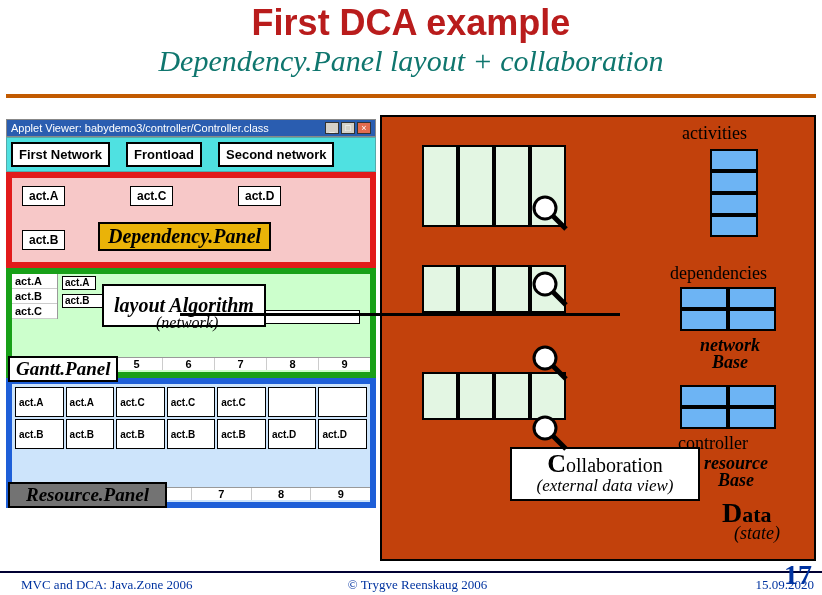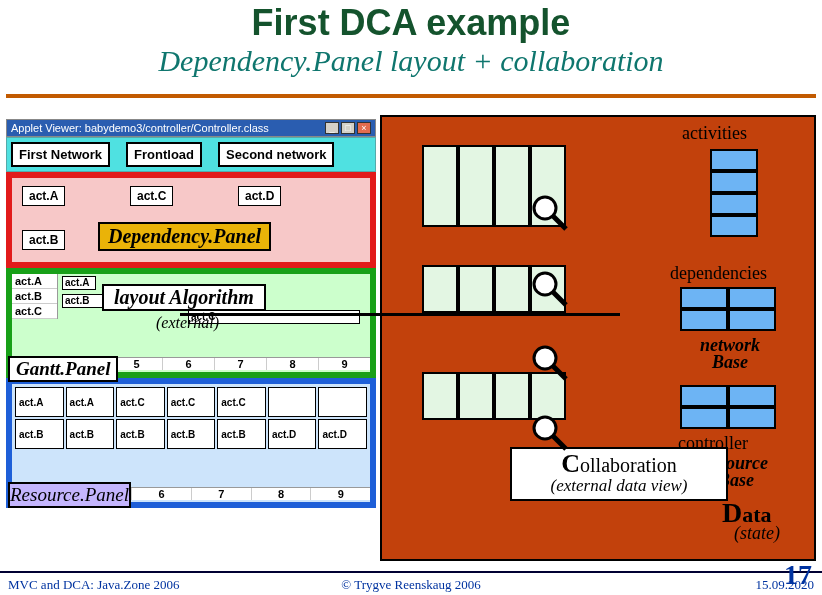--- a/index.html
+++ b/index.html
@@ -8,21 +8,21 @@
     height: 595px;
     background: #fff;
     font-family: Arial, Helvetica, sans-serif;
     position: relative;
     overflow: hidden;
   }
   .title {
     text-align: center;
     font-size: 36px;
     font-weight: bold;
-    color: #14532d;
+    color: #b91c1c;
     margin-top: 2px;
     font-family: "Comic Sans MS", cursive, sans-serif;
   }
   .subtitle {
     text-align: center;
     font-size: 30px;
     font-style: italic;
     font-family: "Times New Roman", serif;
     color: #0f766e;
     border-bottom: 4px solid #c25a00;
@@ -79,21 +79,21 @@
   .lbl-network      { left: 318px; top: 220px; font-style: italic; font-weight: bold; font-family: "Times New Roman", serif; text-align: center; line-height: 0.95;}
   .lbl-allocations  { left: 296px; top: 316px; }
   .lbl-resource     { left: 322px; top: 338px; font-style: italic; font-weight: bold; text-align:center; line-height:0.95;}
   .lbl-data         { left: 340px; top: 380px; font-size: 22px; font-weight: bold; font-family: "Times New Roman", serif;}
   .lbl-data .cap    { font-size: 28px; }
   .lbl-state        { left: 352px; top: 406px; font-style: italic; }
 
   .collab {
     position: absolute;
     left: 128px; top: 330px;
-    width: 218px; height: 54px;
+    width: 190px; height: 54px;
     background: #fff;
     border: 2px solid #000;
     text-align: center;
     font-family: "Times New Roman", serif;
     font-size: 20px;
     line-height: 1.0;
     padding-top: 2px;
   }
   .collab .cap { font-size: 26px; font-weight: bold; }
   .collab .sub { font-style: italic; font-size: 17px; }
@@ -203,21 +203,21 @@
   .gbars { position: absolute; left: 46px; top: 2px; right: 2px; }
   .gbar { position:absolute; height: 14px; background: #fff; border:1px solid #000; font-size:10px; font-weight:bold; padding: 0 2px; }
   .gA { left: 4px;   top: 0;  width: 34px; }
   .gB { left: 4px;   top: 18px; width: 120px; }
   .gC { left: 130px; top: 34px; width: 172px; }
   .layoutLbl {
     position: absolute; left: 90px; top: 10px;
     background: #fff; border: 2px solid #000;
     font-family: "Times New Roman", serif;
     font-style: italic; font-weight: bold;
-    font-size: 20px; padding: 0 10px;
+    font-size: 20px; padding: 8px 10px;
     text-align: center;
   }
   .layoutSub {
     position: absolute; left: 144px; top: 40px;
     font-style: italic; font-size: 16px;
     font-family: "Times New Roman", serif;
   }
   .axis {
     position:absolute; left:46px; bottom: 2px; right:0;
     background:#fff; font-size:11px; font-weight:bold;
@@ -227,43 +227,43 @@
 
   
   .res-panel {
     position: relative;
     background: #cde4fb;
     border: 6px solid #1e5fd8;
     height: 130px;
   }
   .res-caption {
     position: absolute; left: -4px; top: 98px;
-    background: #c4b5fd; border: 2px solid #000;
-    font-family: "Times New Roman", serif;
-    font-style: italic; font-weight: normal;
-    font-size: 19px; padding: 0 0;
+    background: #737373; border: 2px solid #000;
+    font-family: "Times New Roman", serif;
+    font-style: italic; font-weight: bold;
+    font-size: 19px; padding: 0 16px;
     z-index: 2;
   }
   .resgrid { position:absolute; left:2px; right:2px; top:2px; }
   .rrow { display:flex; height: 32px; }
   .rcell {
     flex:1; margin:1px; background:#fff; border:1px solid #000;
     font-size:10px; font-weight:bold;
     display:flex; align-items:center; padding-left:3px;
   }
 
   
   .footer {
     position: absolute;
     left: 0; bottom: 0; width: 100%;
     border-top: 2px solid #003;
     display: flex;
     font-size: 13px;
     color: #0033a0;
-    padding: 4px 8px 2px 8px;
+    padding: 4px 8px 2px 21px;
     font-family: "Times New Roman", serif;
   }
   .footer .fc { flex:1; }
   .footer .fc.c { text-align:center; }
   .footer .fc.r { text-align:right; }
   .pagenum {
     position: absolute; right: 10px; bottom: 4px;
     font-size: 28px; font-weight: bold; color: #0033a0;
     font-family: "Times New Roman", serif;
   }
@@ -386,21 +386,21 @@
         <div>act.A</div>
         <div>act.B</div>
         <div>act.C</div>
       </div>
       <div class="gbars">
         <div class="gbar gA">act.A</div>
         <div class="gbar gB">act.B</div>
         <div class="gbar gC">act.C</div>
       </div>
       <div class="layoutLbl">layout Algorithm</div>
-      <div class="layoutSub">(external)</div>
+      <div class="layoutSub">(network)</div>
       <div class="gantt-caption">Gantt.Panel</div>
       <div class="axis">
         <span>4</span>
         <span>5</span>
         <span>6</span>
         <span>7</span>
         <span>8</span>
         <span>9</span>
       </div>
     </div>

